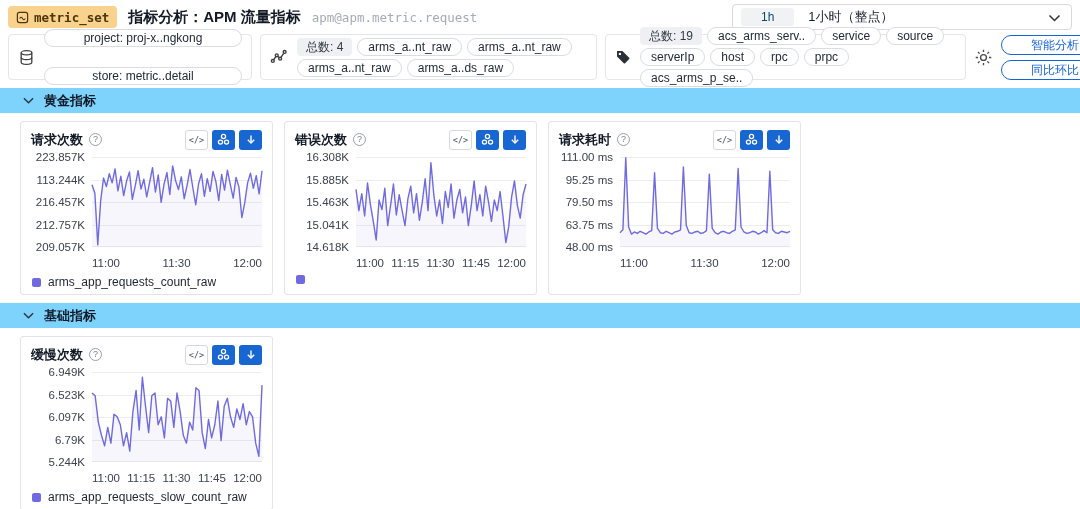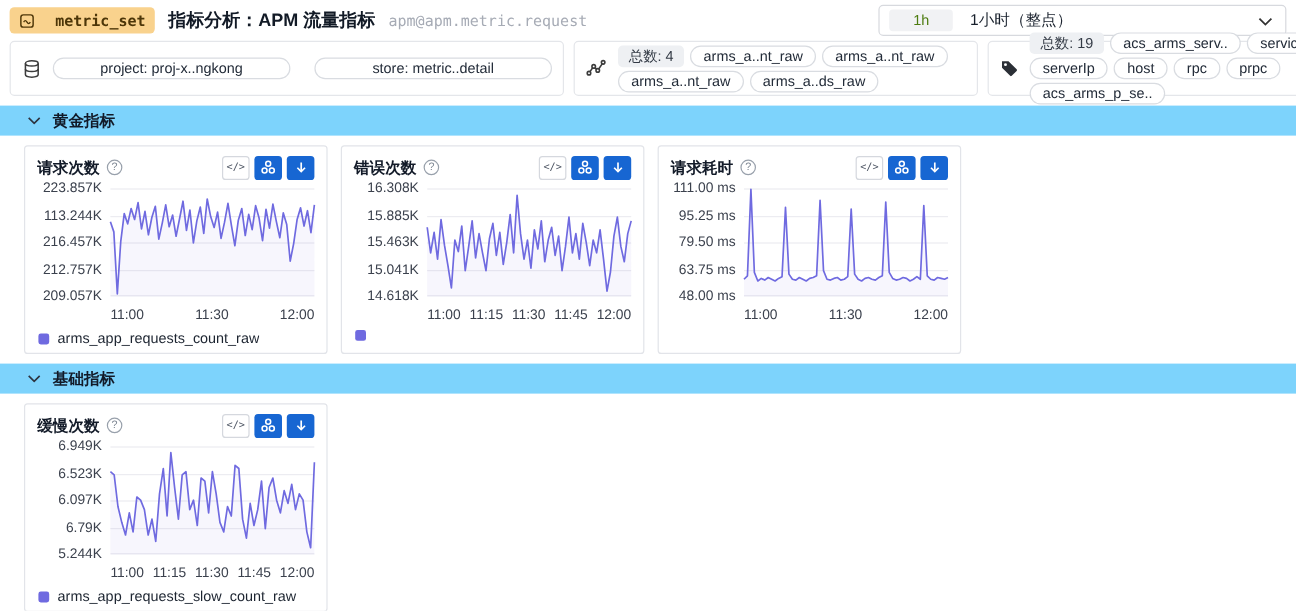--- a/index.html
+++ b/index.html
@@ -8,38 +8,38 @@
     width:1080px; height:509px; overflow:hidden;
     background:#fff; color:#1c2430;
     font-family:"Liberation Sans", sans-serif;
     font-size:13px;
   }
 
   
   .topbar { display:flex; align-items:center; gap:11px; padding:4px 8px 2px; height:32px; }
   .metric-badge {
     background:#f9d28d; border-radius:4px; height:22px;
-    display:inline-flex; align-items:center; gap:17px; padding:0 8px;
+    display:inline-flex; align-items:center; gap:5px; padding:0 8px;
     font-family:"DejaVu Sans Mono", monospace; font-size:12.5px; font-weight:600; color:#4d3608;
     flex:0 0 auto;
   }
   .page-title { font-size:15px; font-weight:700; color:#121a26; white-space:nowrap; }
   .page-subtitle { font-family:"DejaVu Sans Mono", monospace; font-size:12.5px; color:#a6abb5; white-space:nowrap; }
   .time-select {
     margin-left:auto; width:340px; height:26px; border:1px solid #d7d9de; border-radius:4px;
     display:flex; align-items:center; gap:14px; padding:0 10px 0 8px; cursor:pointer; background:#fff;
   }
-  .time-tag { background:#f1f2f4; color:#4d7c0f; font-size:12px; padding:2px 20px; border-radius:3px; }
+  .time-tag { background:#f1f2f4; color:#0c4a6e; font-size:12px; padding:2px 20px; border-radius:3px; }
   .time-value { font-size:13px; color:#18202c; }
   .time-select .chev { margin-left:auto; }
 
   
   .filterbar { display:flex; align-items:stretch; gap:8px; padding:2px 8px 0; height:48px; }
   .fgroup { border:1px solid #e4e6ea; border-radius:4px; display:flex; align-items:center; gap:9px; padding:3px 9px; background:#fff; }
-  .pill-col { display:flex; flex-direction:row; gap:20px; }
+  .pill-col { display:flex; flex-direction:column; gap:20px; }
   .pill {
     border:1px solid #d9dce1; border-radius:10px; height:18px; line-height:16px;
     font-size:12px; color:#222b38; padding:0 10px; background:#fff; white-space:nowrap; cursor:pointer;
   }
   .pill.wide { width:198px; text-align:center; }
   .count-chip {
     background:#eef0f3; border-radius:4px; height:18px; line-height:18px; padding:0 9px;
     font-size:12px; color:#333a45; white-space:nowrap;
   }
   .tagwrap { display:flex; flex-wrap:wrap; align-items:center; gap:3px 5px; }

